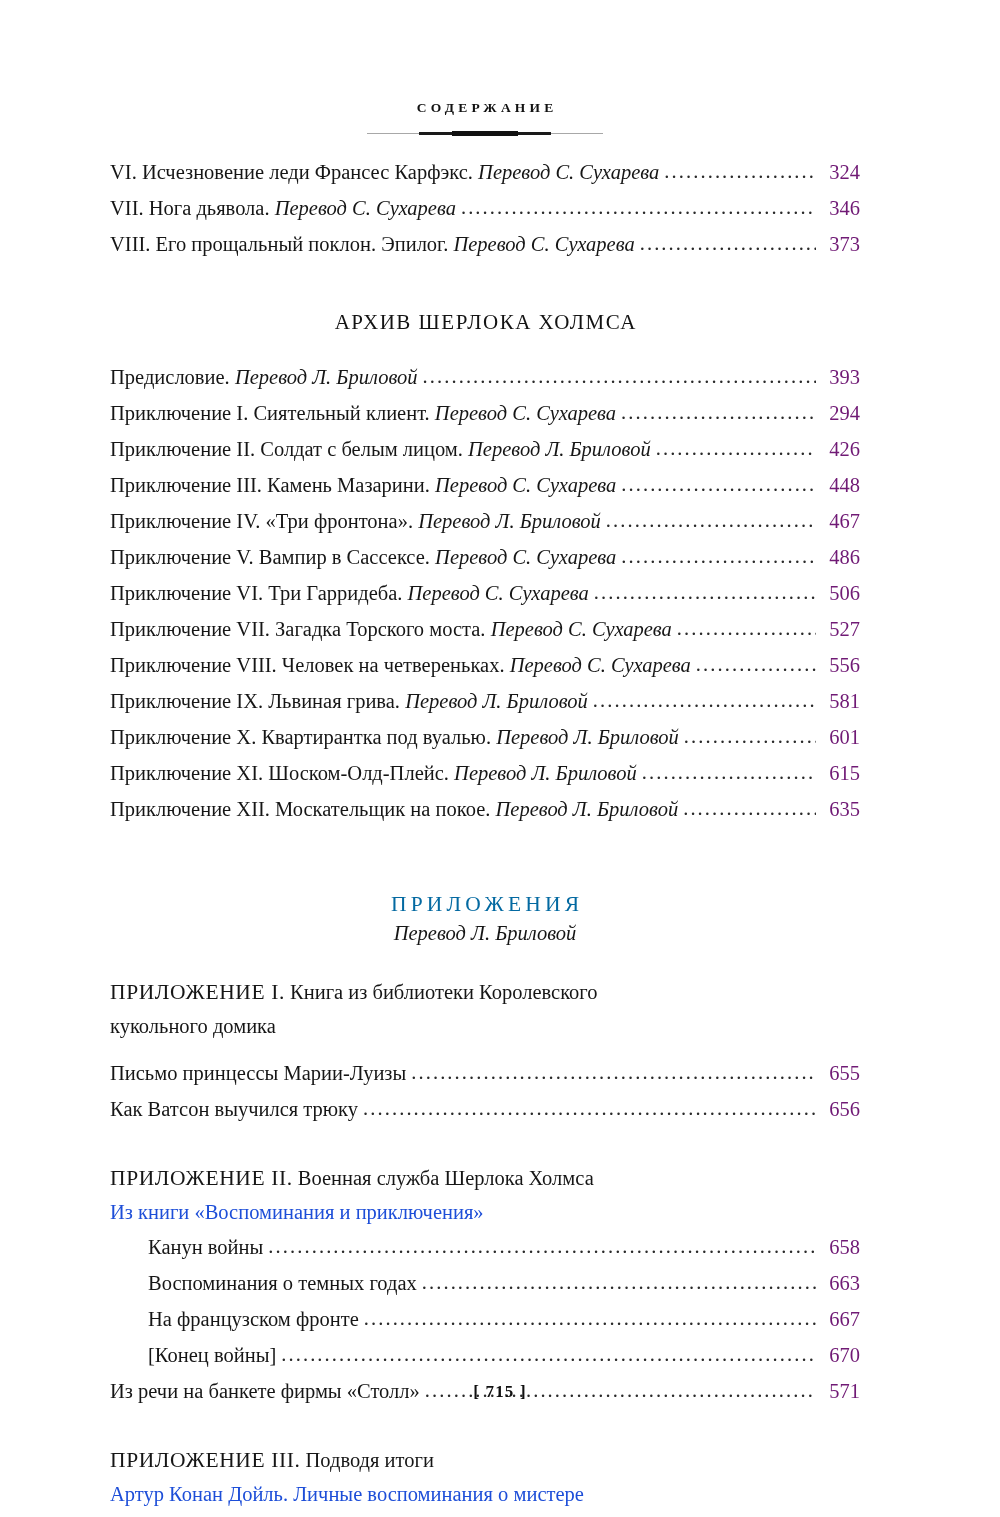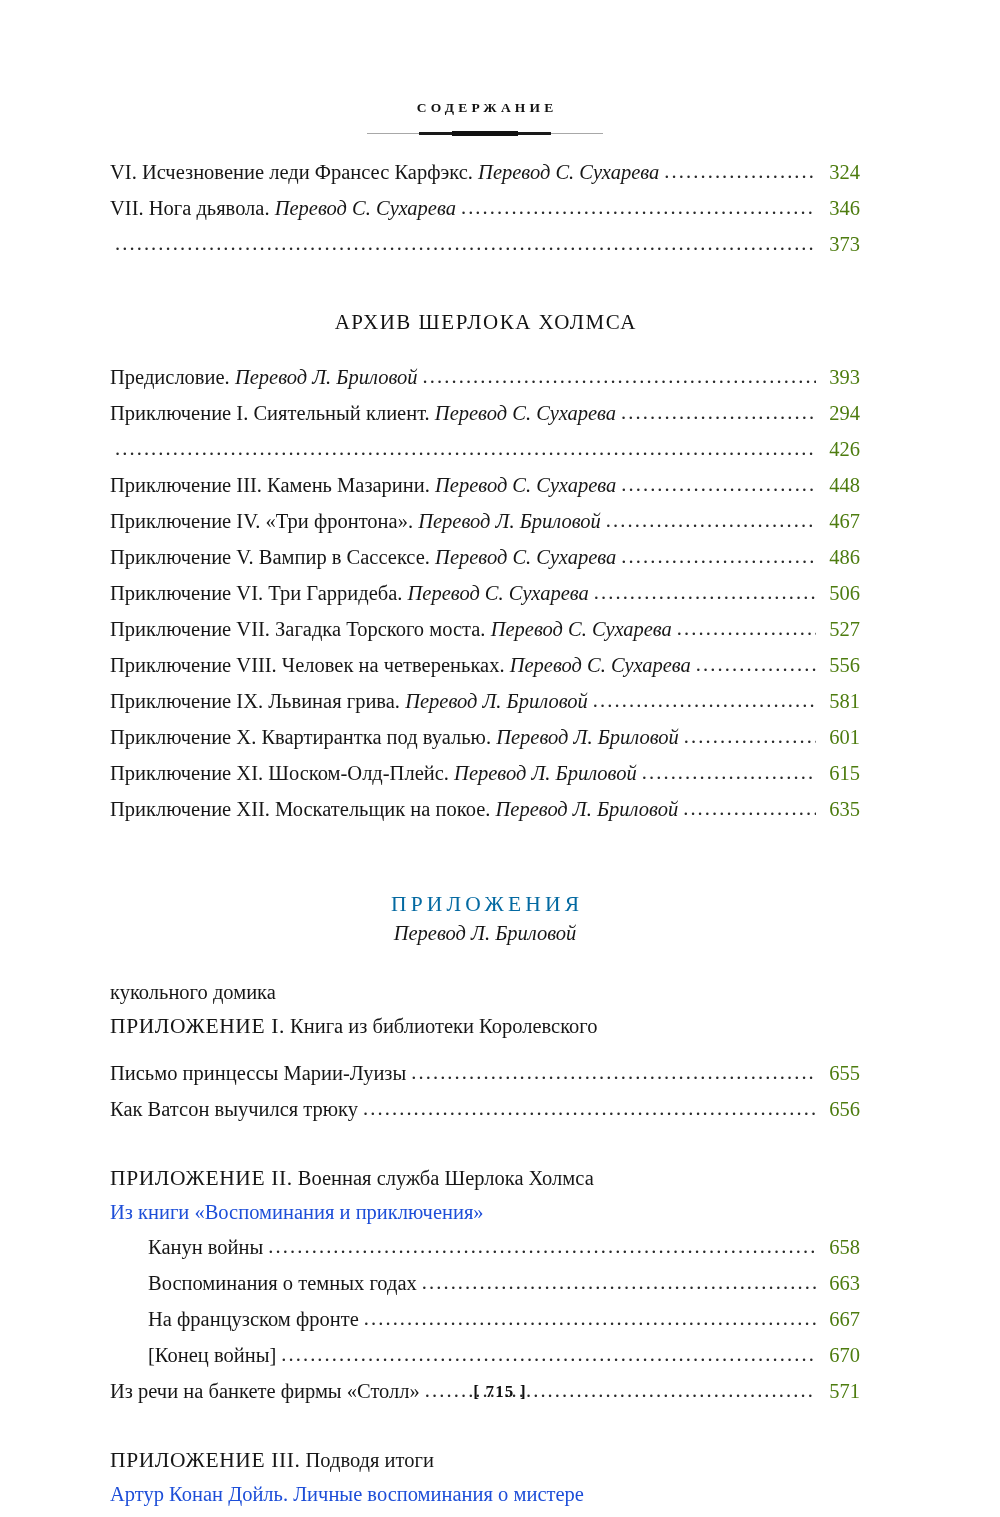--- a/index.html
+++ b/index.html
@@ -107,21 +107,21 @@
     font-size: 20.5px;
     letter-spacing: 2.1px;
     color: #2a2a2a;
     transform: translateY(-1px);
   }
   .toc-line .pg {
     flex: 0 0 auto;
     text-align: right;
     min-width: 42px;
     font-size: 20.5px;
-    color: #4d7c0f;
+    color: #701a75;
   }
   .toc-line.indent {
     margin-left: 38px;
   }
 
   em, .ital {
     font-style: italic;
     text-align: right;
   }
 
@@ -212,20 +212,21 @@
         <span class="txt"><span>VI. Исчезновение леди Франсес Карфэкс.</span> <em class="ital">Перевод С. Сухарева</em></span>
         <span class="dots">.....................................................................................................</span>
         <span class="pg">324</span>
       </li>
       <li class="toc-line">
         <span class="txt"><span>VII. Нога дьявола.</span> <em class="ital">Перевод С. Сухарева</em></span>
         <span class="dots">.....................................................................................................</span>
         <span class="pg">346</span>
       </li>
       <li class="toc-line">
+        <span class="txt"><span>VIII. Его прощальный поклон. Эпилог.</span> <em class="ital">Перевод С. Сухарева</em></span>
         <span class="dots">.....................................................................................................</span>
         <span class="pg">373</span>
       </li>
     </ul>
 
     <div class="sp-48"></div>
 
     <div class="section-head">АРХИВ ШЕРЛОКА ХОЛМСА</div>
 
     <div class="sp-24"></div>
@@ -235,20 +236,21 @@
         <span class="txt"><span>Предисловие.</span> <em class="ital">Перевод Л. Бриловой</em></span>
         <span class="dots">.....................................................................................................</span>
         <span class="pg">393</span>
       </li>
       <li class="toc-line">
         <span class="txt"><span>Приключение I. Сиятельный клиент.</span> <em class="ital">Перевод С. Сухарева</em></span>
         <span class="dots">.....................................................................................................</span>
         <span class="pg">294</span>
       </li>
       <li class="toc-line">
+        <span class="txt"><span>Приключение II. Солдат с белым лицом.</span> <em class="ital">Перевод Л. Бриловой</em></span>
         <span class="dots">.....................................................................................................</span>
         <span class="pg">426</span>
       </li>
       <li class="toc-line">
         <span class="txt"><span>Приключение III. Камень Мазарини.</span> <em class="ital">Перевод С. Сухарева</em></span>
         <span class="dots">.....................................................................................................</span>
         <span class="pg">448</span>
       </li>
       <li class="toc-line">
         <span class="txt"><span>Приключение IV. «Три фронтона».</span> <em class="ital">Перевод Л. Бриловой</em></span>
@@ -298,25 +300,25 @@
     </ul>
 
     <div class="sp-48"></div>
     <div class="sp-16"></div>
 
     <div class="appendix-head">ПРИЛОЖЕНИЯ</div>
     <div class="appendix-sub">Перевод Л. Бриловой</div>
 
     <div class="sp-28"></div>
 
-    <div class="app-entry">кукольного домика</div>
     <div class="app-entry">
       <span class="big">ПРИЛОЖЕНИЕ I.</span>
       <span>Книга из библиотеки Королевского</span>
     </div>
+    <div class="app-entry">кукольного домика</div>
 
     <div class="sp-12"></div>
 
     <ul class="toc-list">
       <li class="toc-line">
         <span class="txt">Письмо принцессы Марии-Луизы</span>
         <span class="dots">.....................................................................................................</span>
         <span class="pg">655</span>
       </li>
       <li class="toc-line">

